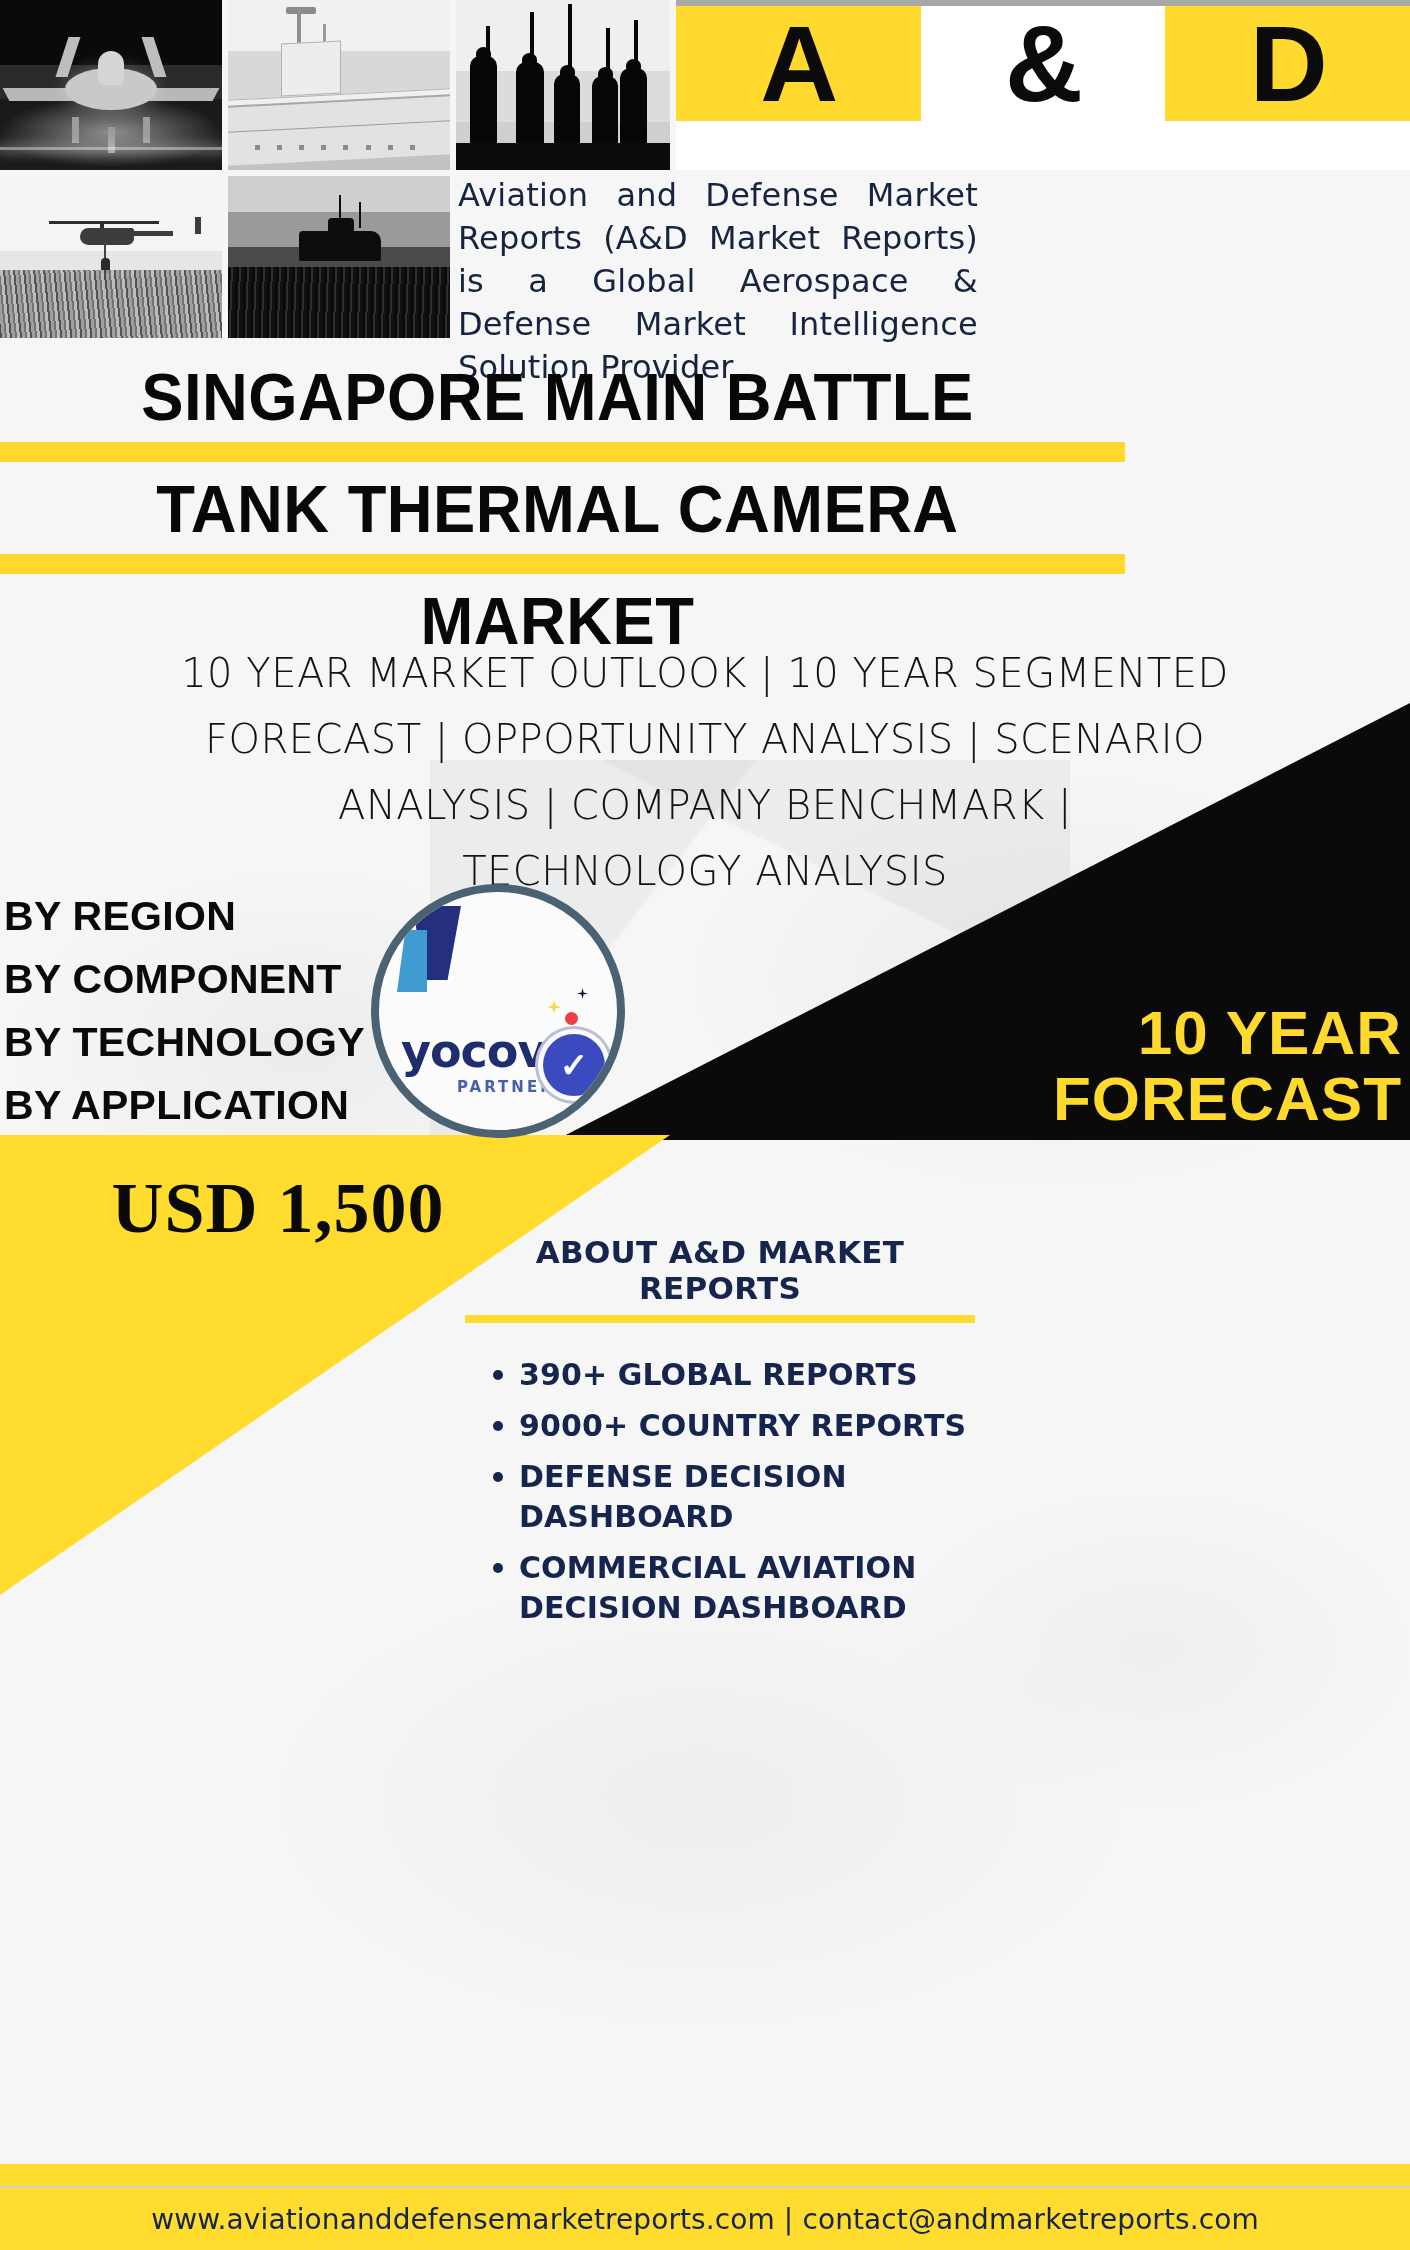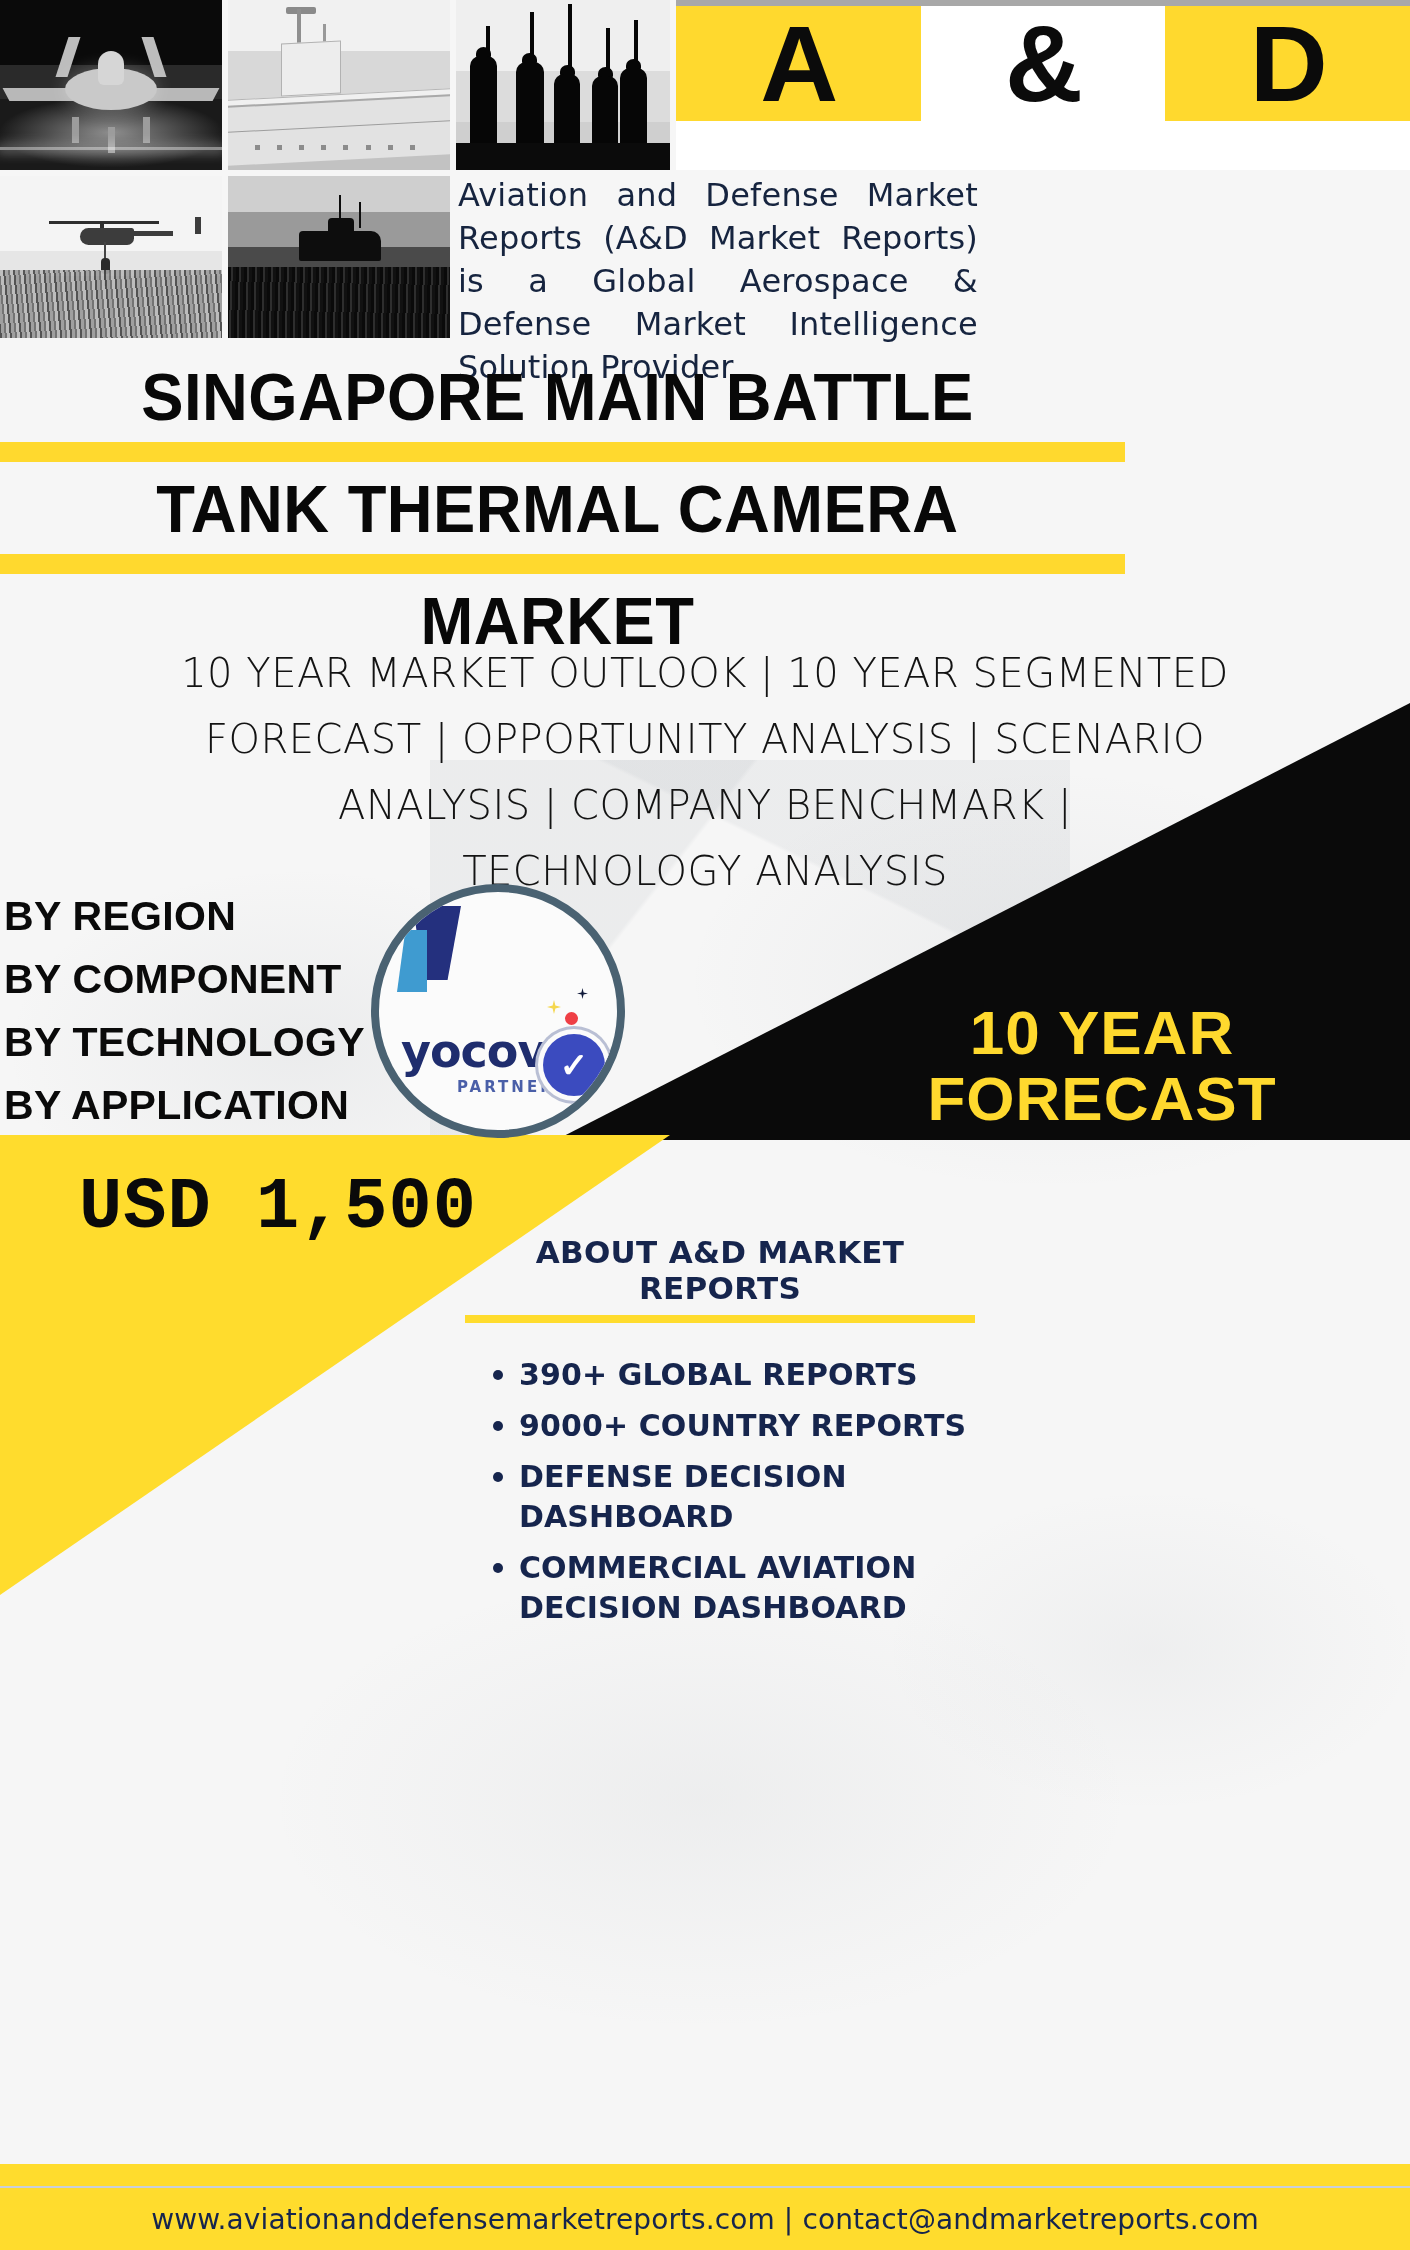--- a/index.html
+++ b/index.html
@@ -127,29 +127,29 @@
 
   
   .subtitle{position:absolute;left:30px;top:640px;width:1350px;text-align:center;
     font-family:"DejaVu Sans",sans-serif;font-weight:300;
     font-size:40px;line-height:66px;color:#131313;letter-spacing:.5px;}
 
   
   .wedge{position:absolute;left:0;top:0;width:1410px;height:2250px;pointer-events:none;}
   .wedge-black{position:absolute;left:556px;top:700px;width:860px;height:440px;background:#0a0a0a;
     clip-path:polygon(100% 0,100% 100%,0 100%);}
-  .forecast{position:absolute;right:8px;top:1000px;width:600px;text-align:center;z-index:6;}
+  .forecast{position:absolute;right:8px;top:1000px;width:600px;text-align:right;z-index:6;}
   .forecast div{font-family:"Liberation Sans Narrow","Liberation Sans",sans-serif;
     font-weight:700;font-size:62px;line-height:66px;color:#FFD92E;letter-spacing:1px;}
 
   
   .yellowblock{position:absolute;left:0;top:1135px;width:670px;height:460px;background:#FFDC2D;
     clip-path:polygon(0 0,100% 0,0 100%);}
   .price{position:absolute;left:48px;top:1168px;width:460px;z-index:6;
-    font-family:Liberation Mono, monospace;
+    font-family:Liberation Serif, serif;
     font-weight:700;font-size:72px;line-height:80px;color:#0a0a0a;letter-spacing:1px;text-align:center;}
 
   
   .bylist{position:absolute;left:4px;top:885px;width:400px;z-index:6;}
   .bylist div{font-family:"Liberation Sans","DejaVu Sans",sans-serif;font-weight:700;
     font-size:41px;line-height:63px;color:#0a0a0a;letter-spacing:.3px;}
 
   
   .badge{position:absolute;left:371px;top:884px;width:254px;height:254px;border-radius:50%;
     background:#fbfbfb;border:8px solid #4a6272;box-sizing:border-box;z-index:7;overflow:hidden;}

